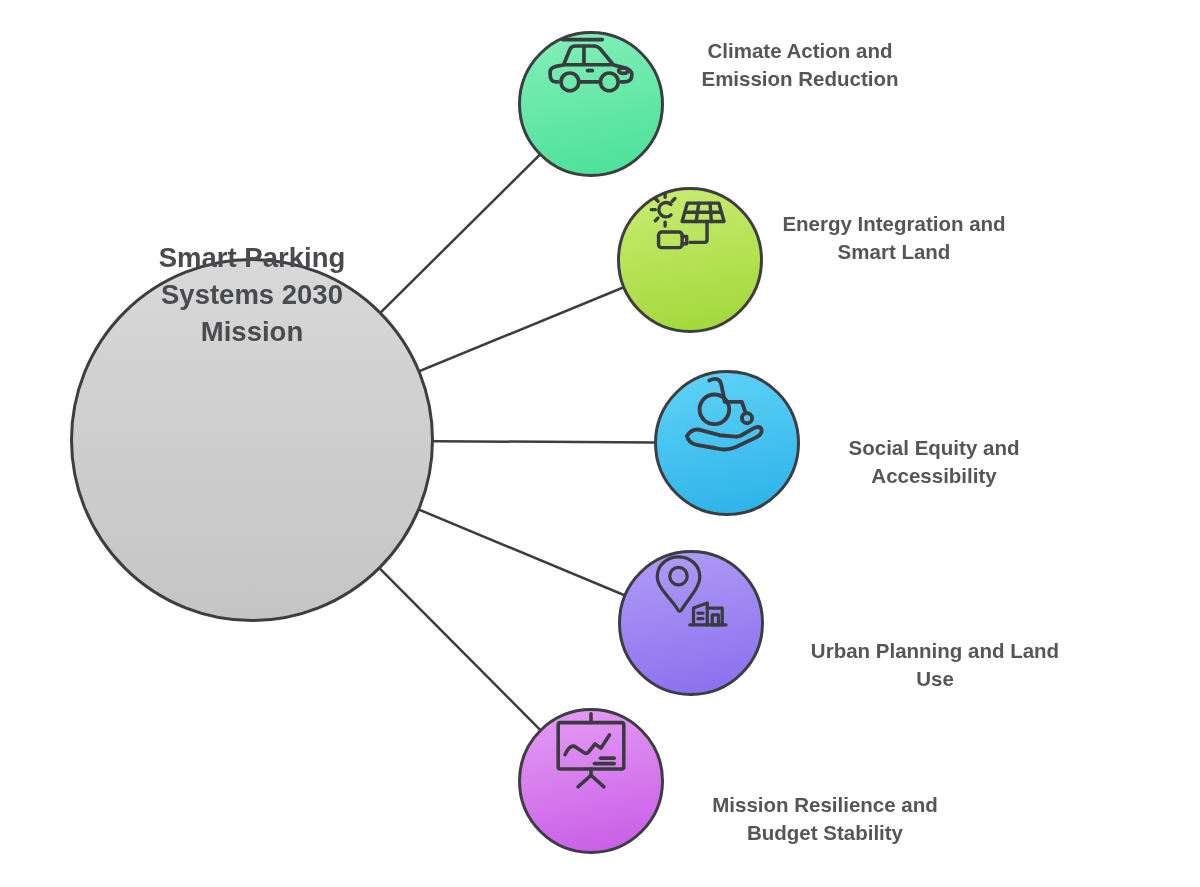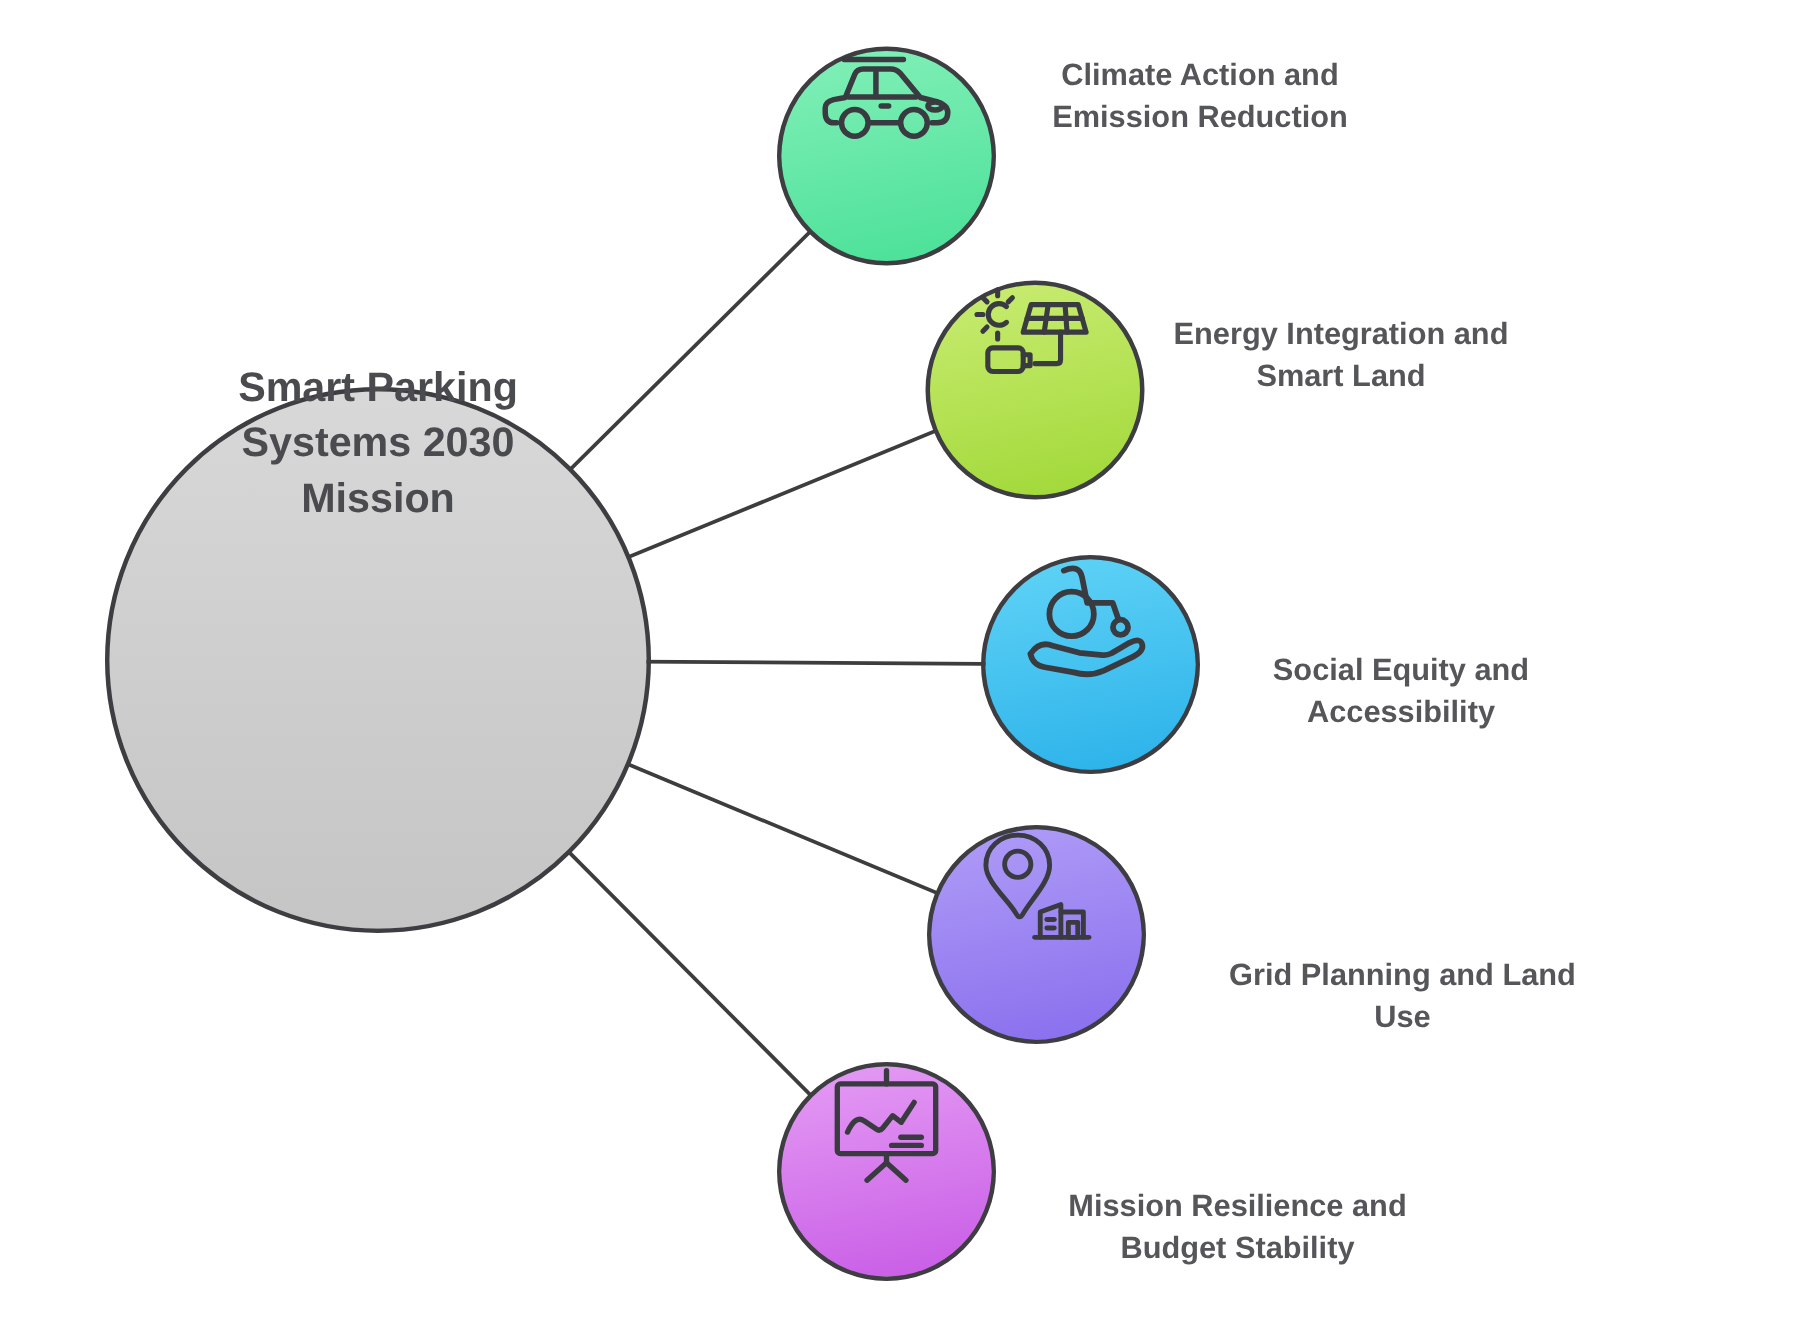--- a/index.html
+++ b/index.html
@@ -118,21 +118,21 @@
       <path d="M22 3 C31.5 3 39 10 39 19 C39 28 29 37.5 24.8 45 Q23 48.2 21.2 45 C17 37.5 5 28 5 19 C5 10 12.5 3 22 3 Z"></path>
       <circle cx="22" cy="18.5" r="7"></circle>
       <path d="M34 57.5 V44 L45 40 V57.5"></path>
       <path d="M45 44 H57 V57.5"></path>
       <path d="M37.5 48 H41.5"></path>
       <path d="M37.5 52.5 H41.5"></path>
       <rect x="49" y="49.5" width="5" height="8"></rect>
       <path d="M31 57.5 H60"></path>
     </svg>
   </div>
-  <div class="node-label label-3">Grid Planning and Land Use</div>
+  <div class="node-label label-3">Urban Planning and Land Use</div>
 
   <div class="bubble node node-4" style="background: linear-gradient(168deg, rgb(226, 150, 243) 10%, rgb(201, 94, 230) 95%);">
     <svg class="icon" width="88" height="82" viewBox="0 0 64 60">
       <path d="M32 2 V8.5"></path>
       <rect x="8" y="8.5" width="48" height="34" rx="1.5"></rect>
       <path d="M13 32 Q17 23.5 21 26.5 L27 30.5 Q28.7 31.8 30.2 30 L35 24 L39.2 27.2 L45.5 17.5"></path>
       <path d="M39 34.5 H49"></path>
       <path d="M34.5 38.5 H49"></path>
       <path d="M32 42.5 V47"></path>
       <path d="M32 47 L22.5 55.5"></path>

